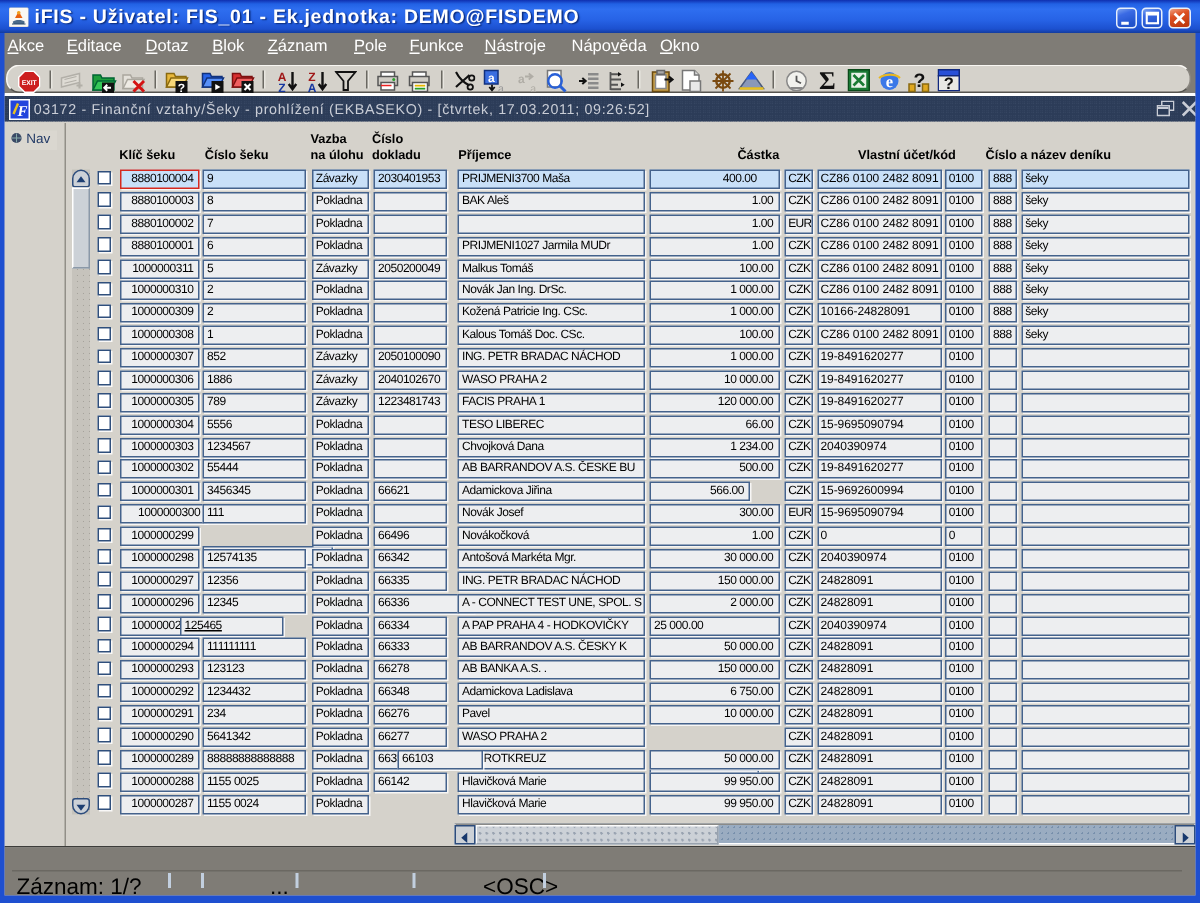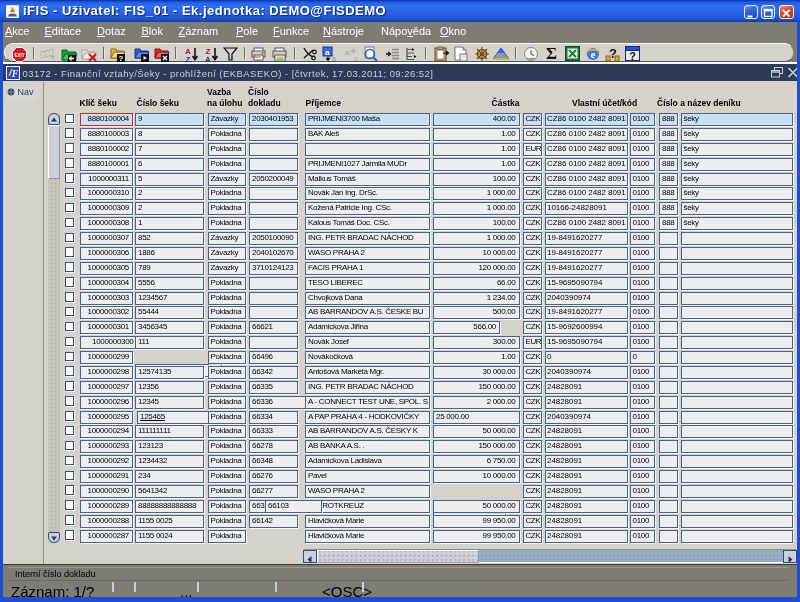--- a/index.html
+++ b/index.html
@@ -318,21 +318,21 @@
       <path d="M5 7.5 L8 3.5 L2 3.5 Z" fill="#1c3e72"></path>
     </svg>
   </div>
 
 <div class="cb" style="left:65px;top:113.5px"></div>
 <div class="cell redcell" style="left:79.5px;top:113.0px;width:53.5px;background:#c9e0f8;text-align:right;padding-right:3px;">8880100004</div>
 <div class="cell" style="left:135px;top:113.0px;width:69px;background:#c9e0f8;">9</div>
 <div class="cell" style="left:207.5px;top:113.0px;width:38.5px;background:#c9e0f8;">Závazky</div>
 <div class="cell" style="left:249px;top:113.0px;width:49px;background:#c9e0f8;">2030401953</div>
 <div class="cell" style="left:305px;top:113.0px;width:125px;background:#c9e0f8;">PRIJMENI3700 Maša</div>
-<div class="cell" style="left:433px;top:113.0px;width:86.5px;background:#c9e0f8;text-align:right;padding-right:3px;">400.00</div>
+<div class="cell" style="left:433px;top:113.0px;width:86.5px;background:#c9e0f8;text-align:right;padding-right:14px;">400.00</div>
 <div class="cell" style="left:523px;top:113.0px;width:18.5px;background:#c9e0f8;padding:0 0 0 1.5px;letter-spacing:-0.45px;">CZK</div>
 <div class="cell" style="left:544.5px;top:113.0px;width:83.5px;background:#c9e0f8;padding:0 0 0 1.5px;letter-spacing:-0.05px;">CZ86 0100 2482 8091</div>
 <div class="cell" style="left:629.5px;top:113.0px;width:25.5px;background:#c9e0f8;">0100</div>
 <div class="cell" style="left:659px;top:113.0px;width:19px;background:#c9e0f8;">888</div>
 <div class="cell" style="left:680.5px;top:113.0px;width:112.5px;background:#c9e0f8;">šeky</div>
 <div class="cb" style="left:65px;top:128.4px"></div>
 <div class="cell" style="left:79.5px;top:127.9px;width:53.5px;text-align:right;padding-right:3px;">8880100003</div>
 <div class="cell" style="left:135px;top:127.9px;width:69px;">8</div>
 <div class="cell" style="left:207.5px;top:127.9px;width:38.5px;">Pokladna</div>
 <div class="cell" style="left:249px;top:127.9px;width:49px;"></div>
@@ -436,21 +436,21 @@
 <div class="cell" style="left:433px;top:246.9px;width:86.5px;text-align:right;padding-right:3px;">10 000.00</div>
 <div class="cell" style="left:523px;top:246.9px;width:18.5px;padding:0 0 0 1.5px;letter-spacing:-0.45px;">CZK</div>
 <div class="cell" style="left:544.5px;top:246.9px;width:83.5px;padding:0 0 0 1.5px;letter-spacing:-0.05px;">19-8491620277</div>
 <div class="cell" style="left:629.5px;top:246.9px;width:25.5px;">0100</div>
 <div class="cell" style="left:659px;top:246.9px;width:19px;"></div>
 <div class="cell" style="left:680.5px;top:246.9px;width:112.5px;"></div>
 <div class="cb" style="left:65px;top:262.2px"></div>
 <div class="cell" style="left:79.5px;top:261.8px;width:53.5px;text-align:right;padding-right:3px;">1000000305</div>
 <div class="cell" style="left:135px;top:261.8px;width:69px;">789</div>
 <div class="cell" style="left:207.5px;top:261.8px;width:38.5px;">Závazky</div>
-<div class="cell" style="left:249px;top:261.8px;width:49px;">3710124123</div>
+<div class="cell" style="left:249px;top:261.8px;width:49px;">1223481743</div>
 <div class="cell" style="left:305px;top:261.8px;width:125px;">FACIS PRAHA 1</div>
 <div class="cell" style="left:433px;top:261.8px;width:86.5px;text-align:right;padding-right:3px;">120 000.00</div>
 <div class="cell" style="left:523px;top:261.8px;width:18.5px;padding:0 0 0 1.5px;letter-spacing:-0.45px;">CZK</div>
 <div class="cell" style="left:544.5px;top:261.8px;width:83.5px;padding:0 0 0 1.5px;letter-spacing:-0.05px;">19-8491620277</div>
 <div class="cell" style="left:629.5px;top:261.8px;width:25.5px;">0100</div>
 <div class="cell" style="left:659px;top:261.8px;width:19px;"></div>
 <div class="cell" style="left:680.5px;top:261.8px;width:112.5px;"></div>
 <div class="cb" style="left:65px;top:277.1px"></div>
 <div class="cell" style="left:79.5px;top:276.6px;width:53.5px;text-align:right;padding-right:3px;">1000000304</div>
 <div class="cell" style="left:135px;top:276.6px;width:69px;">5556</div>
@@ -554,21 +554,21 @@
 <div class="cell" style="left:249px;top:395.6px;width:67px;">66336</div>
 <div class="cell" style="left:305px;top:395.6px;width:125px;">A - CONNECT TEST UNE, SPOL. S</div>
 <div class="cell" style="left:433px;top:395.6px;width:86.5px;text-align:right;padding-right:3px;">2 000.00</div>
 <div class="cell" style="left:523px;top:395.6px;width:18.5px;padding:0 0 0 1.5px;letter-spacing:-0.45px;">CZK</div>
 <div class="cell" style="left:544.5px;top:395.6px;width:83.5px;padding:0 0 0 1.5px;letter-spacing:-0.05px;">24828091</div>
 <div class="cell" style="left:629.5px;top:395.6px;width:25.5px;">0100</div>
 <div class="cell" style="left:659px;top:395.6px;width:19px;"></div>
 <div class="cell" style="left:680.5px;top:395.6px;width:112.5px;"></div>
 <div class="cb" style="left:65px;top:411.0px"></div>
 <div class="cell" style="left:79.5px;top:410.5px;width:53.5px;text-align:right;padding-right:3px;">1000000295</div>
-<div class="cell" style="left:137px;top:410.5px;width:84px;text-decoration:underline;">125465</div>
+<div class="cell" style="left:120px;top:410.5px;width:69px;text-decoration:underline;">125465</div>
 <div class="cell" style="left:207.5px;top:410.5px;width:38.5px;">Pokladna</div>
 <div class="cell" style="left:249px;top:410.5px;width:49px;">66334</div>
 <div class="cell" style="left:305px;top:410.5px;width:125px;">A PAP PRAHA 4 - HODKOVIČKY</div>
 <div class="cell" style="left:433px;top:410.5px;width:86.5px;text-align:left;padding-right:2px;">25 000.00</div>
 <div class="cell" style="left:523px;top:410.5px;width:18.5px;padding:0 0 0 1.5px;letter-spacing:-0.45px;">CZK</div>
 <div class="cell" style="left:544.5px;top:410.5px;width:83.5px;padding:0 0 0 1.5px;letter-spacing:-0.05px;">2040390974</div>
 <div class="cell" style="left:629.5px;top:410.5px;width:25.5px;">0100</div>
 <div class="cell" style="left:659px;top:410.5px;width:19px;"></div>
 <div class="cell" style="left:680.5px;top:410.5px;width:112.5px;"></div>
 <div class="cb" style="left:65px;top:425.9px"></div>
@@ -673,23 +673,20 @@
 <div class="hbtn" style="left:303px"><svg width="12" height="11" viewBox="0 0 12 11">
       <path d="M7.5 2 L3.5 5.5 L7.5 9 Z" fill="#16386e"></path>
     </svg></div>
 <div class="hbtn" style="left:783px"><svg width="12" height="11" viewBox="0 0 12 11">
       <path d="M4.5 2 L8.5 5.5 L4.5 9 Z" fill="#16386e"></path>
     </svg></div>
 
 <div id="darkline"></div>
 
 <div id="status">
- <div id="sline1">
-      <span>Interní číslo dokladu</span>
-    </div>
  <div id="sline2">
    <div class="t" style="left:3px">Záznam: 1/?</div>
    <div class="t" style="left:172px">...</div>
    <div class="t" style="left:314px">&lt;OSC&gt;</div>
  </div>
 </div>
 <div class="ssep" style="left:112px"></div>
 <div class="ssep" style="left:134px"></div>
 <div class="ssep" style="left:197px"></div>
 <div class="ssep" style="left:275px"></div>

